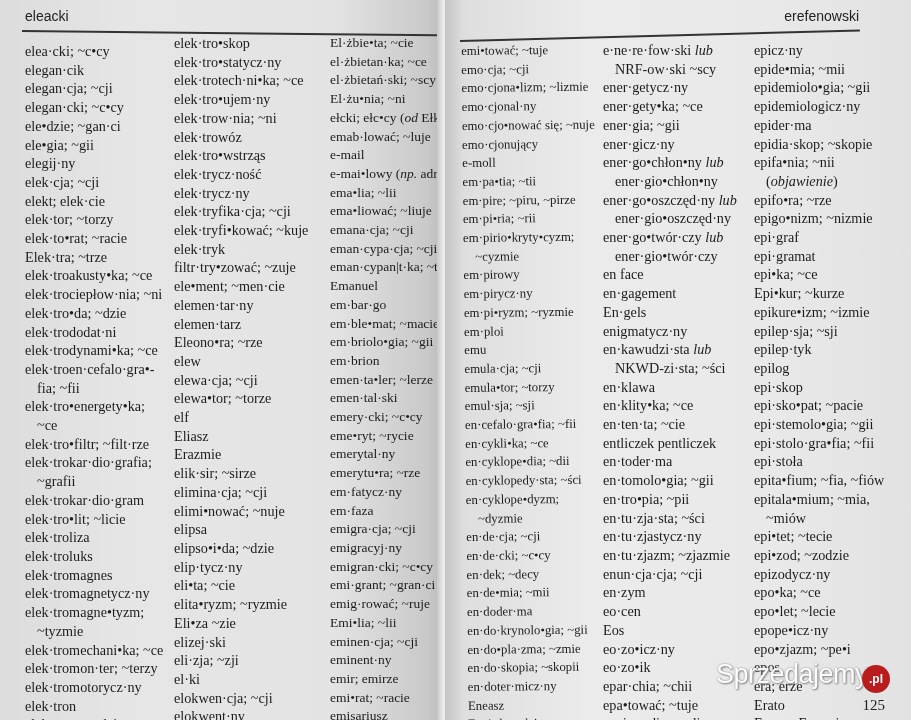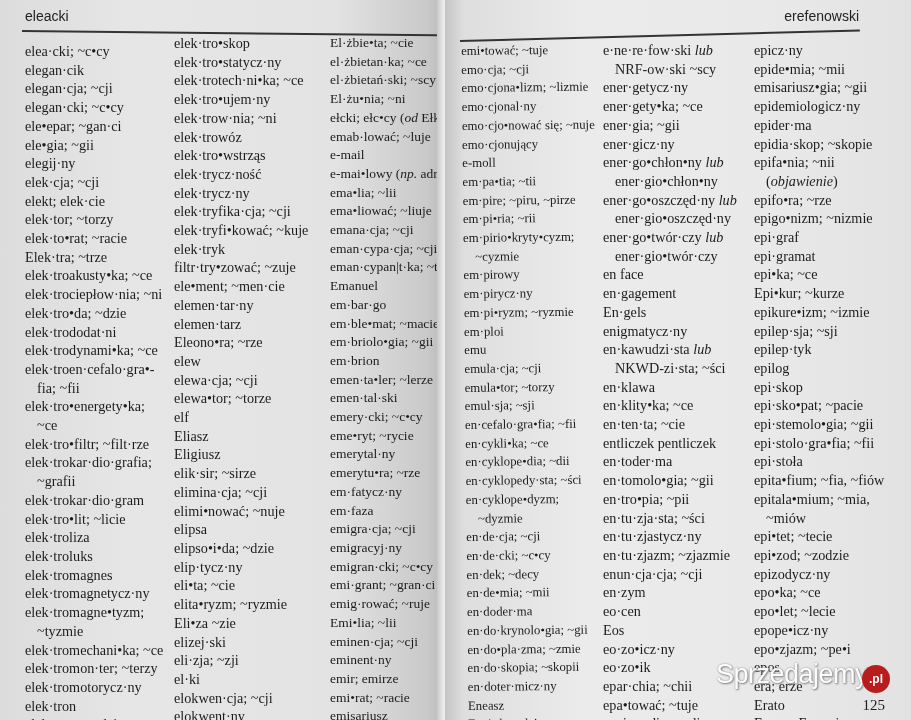--- a/index.html
+++ b/index.html
@@ -68,21 +68,21 @@
 <body>
 
 <div class="page page-left">
   <div class="running-head head-left">eleacki</div>
   <div class="rule rule-left"></div>
   <div class="col c1">
       <span class="entry">elea·cki; ~c•cy</span>
       <span class="entry">elegan·cik</span>
       <span class="entry">elegan·cja; ~cji</span>
       <span class="entry">elegan·cki; ~c•cy</span>
-      <span class="entry">ele•epar; ~gan·ci</span>
+      <span class="entry">ele•dzie; ~gan·ci</span>
       <span class="entry">ele•gia; ~gii</span>
       <span class="entry">elegij·ny</span>
       <span class="entry">elek·cja; ~cji</span>
       <span class="entry">elekt; elek·cie</span>
       <span class="entry">elek·tor; ~torzy</span>
       <span class="entry">elek·to•rat; ~racie</span>
       <span class="entry">Elek·tra; ~trze</span>
       <span class="entry">elek·troakusty•ka; ~ce</span>
       <span class="entry">elek·trociepłow·nia; ~ni</span>
       <span class="entry">elek·tro•da; ~dzie</span>
@@ -125,21 +125,21 @@
       <span class="entry">filtr·try•zować; ~zuje</span>
       <span class="entry">ele•ment; ~men·cie</span>
       <span class="entry">elemen·tar·ny</span>
       <span class="entry">elemen·tarz</span>
       <span class="entry">Eleono•ra; ~rze</span>
       <span class="entry">elew</span>
       <span class="entry">elewa·cja; ~cji</span>
       <span class="entry">elewa•tor; ~torze</span>
       <span class="entry">elf</span>
       <span class="entry">Eliasz</span>
-      <span class="entry">Eligiusz</span>
+      <span class="entry">Erazmie</span>
       <span class="entry">elik·sir; ~sirze</span>
       <span class="entry">elimina·cja; ~cji</span>
       <span class="entry">elimi•nować; ~nuje</span>
       <span class="entry">elipsa</span>
       <span class="entry">elipso•i•da; ~dzie</span>
       <span class="entry">elip·tycz·ny</span>
       <span class="entry">eli•ta; ~cie</span>
       <span class="entry">elita•ryzm; ~ryzmie</span>
       <span class="entry">Eli•za ~zie</span>
       <span class="entry">elizej·ski</span>
@@ -270,21 +270,21 @@
     <span class="entry">Eos</span>
     <span class="entry">eo·zo•icz·ny</span>
     <span class="entry">eo·zo•ik</span>
     <span class="entry">epar·chia; ~chii</span>
     <span class="entry">epa•tować; ~tuje</span>
     <span class="entry">epej·so•dion; ~dia</span>
   </div>
 <div class="col c6">
     <span class="entry">epicz·ny</span>
     <span class="entry">epide•mia; ~mii</span>
-    <span class="entry">emisariusz•gia; ~gii</span>
+    <span class="entry">epidemiolo•gia; ~gii</span>
     <span class="entry">epidemiologicz·ny</span>
     <span class="entry">epider·ma</span>
     <span class="entry">epidia·skop; ~skopie</span>
     <span class="entry">epifa•nia; ~nii</span>
     <span class="entry cont">(<i>objawienie</i>)</span>
     <span class="entry">epifo•ra; ~rze</span>
     <span class="entry">epigo•nizm; ~nizmie</span>
     <span class="entry">epi·graf</span>
     <span class="entry">epi·gramat</span>
     <span class="entry">epi•ka; ~ce</span>

